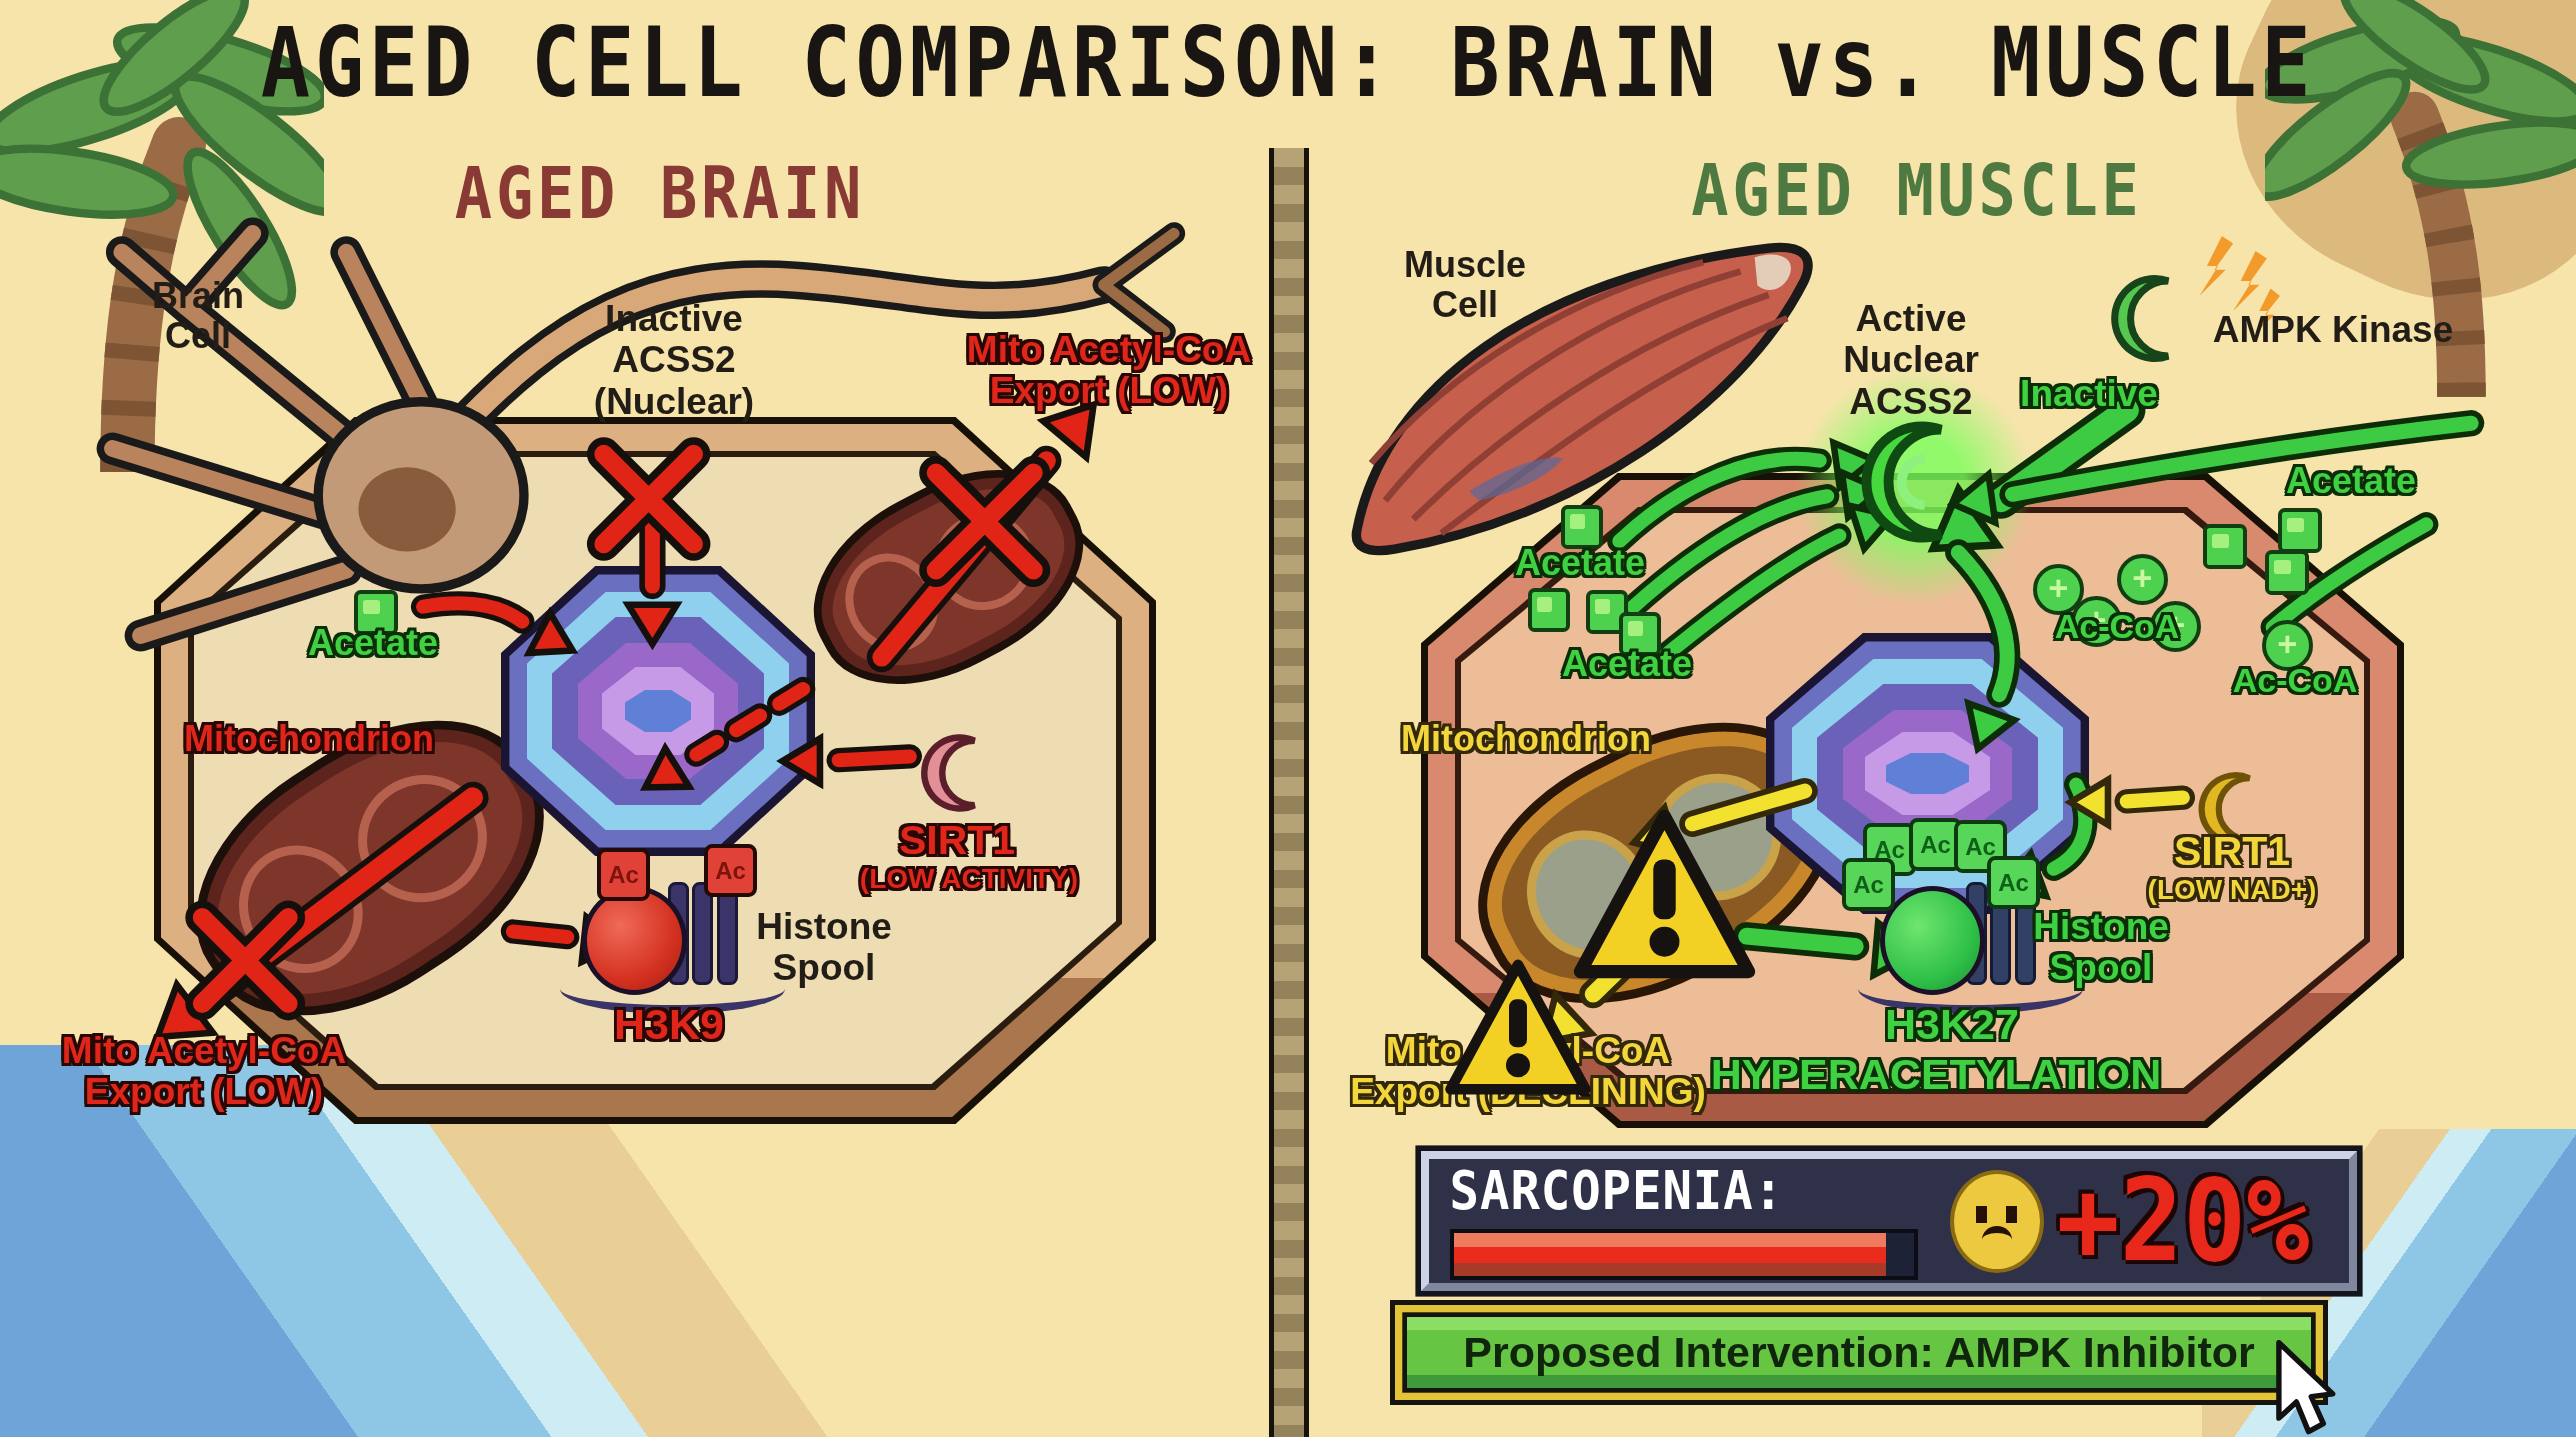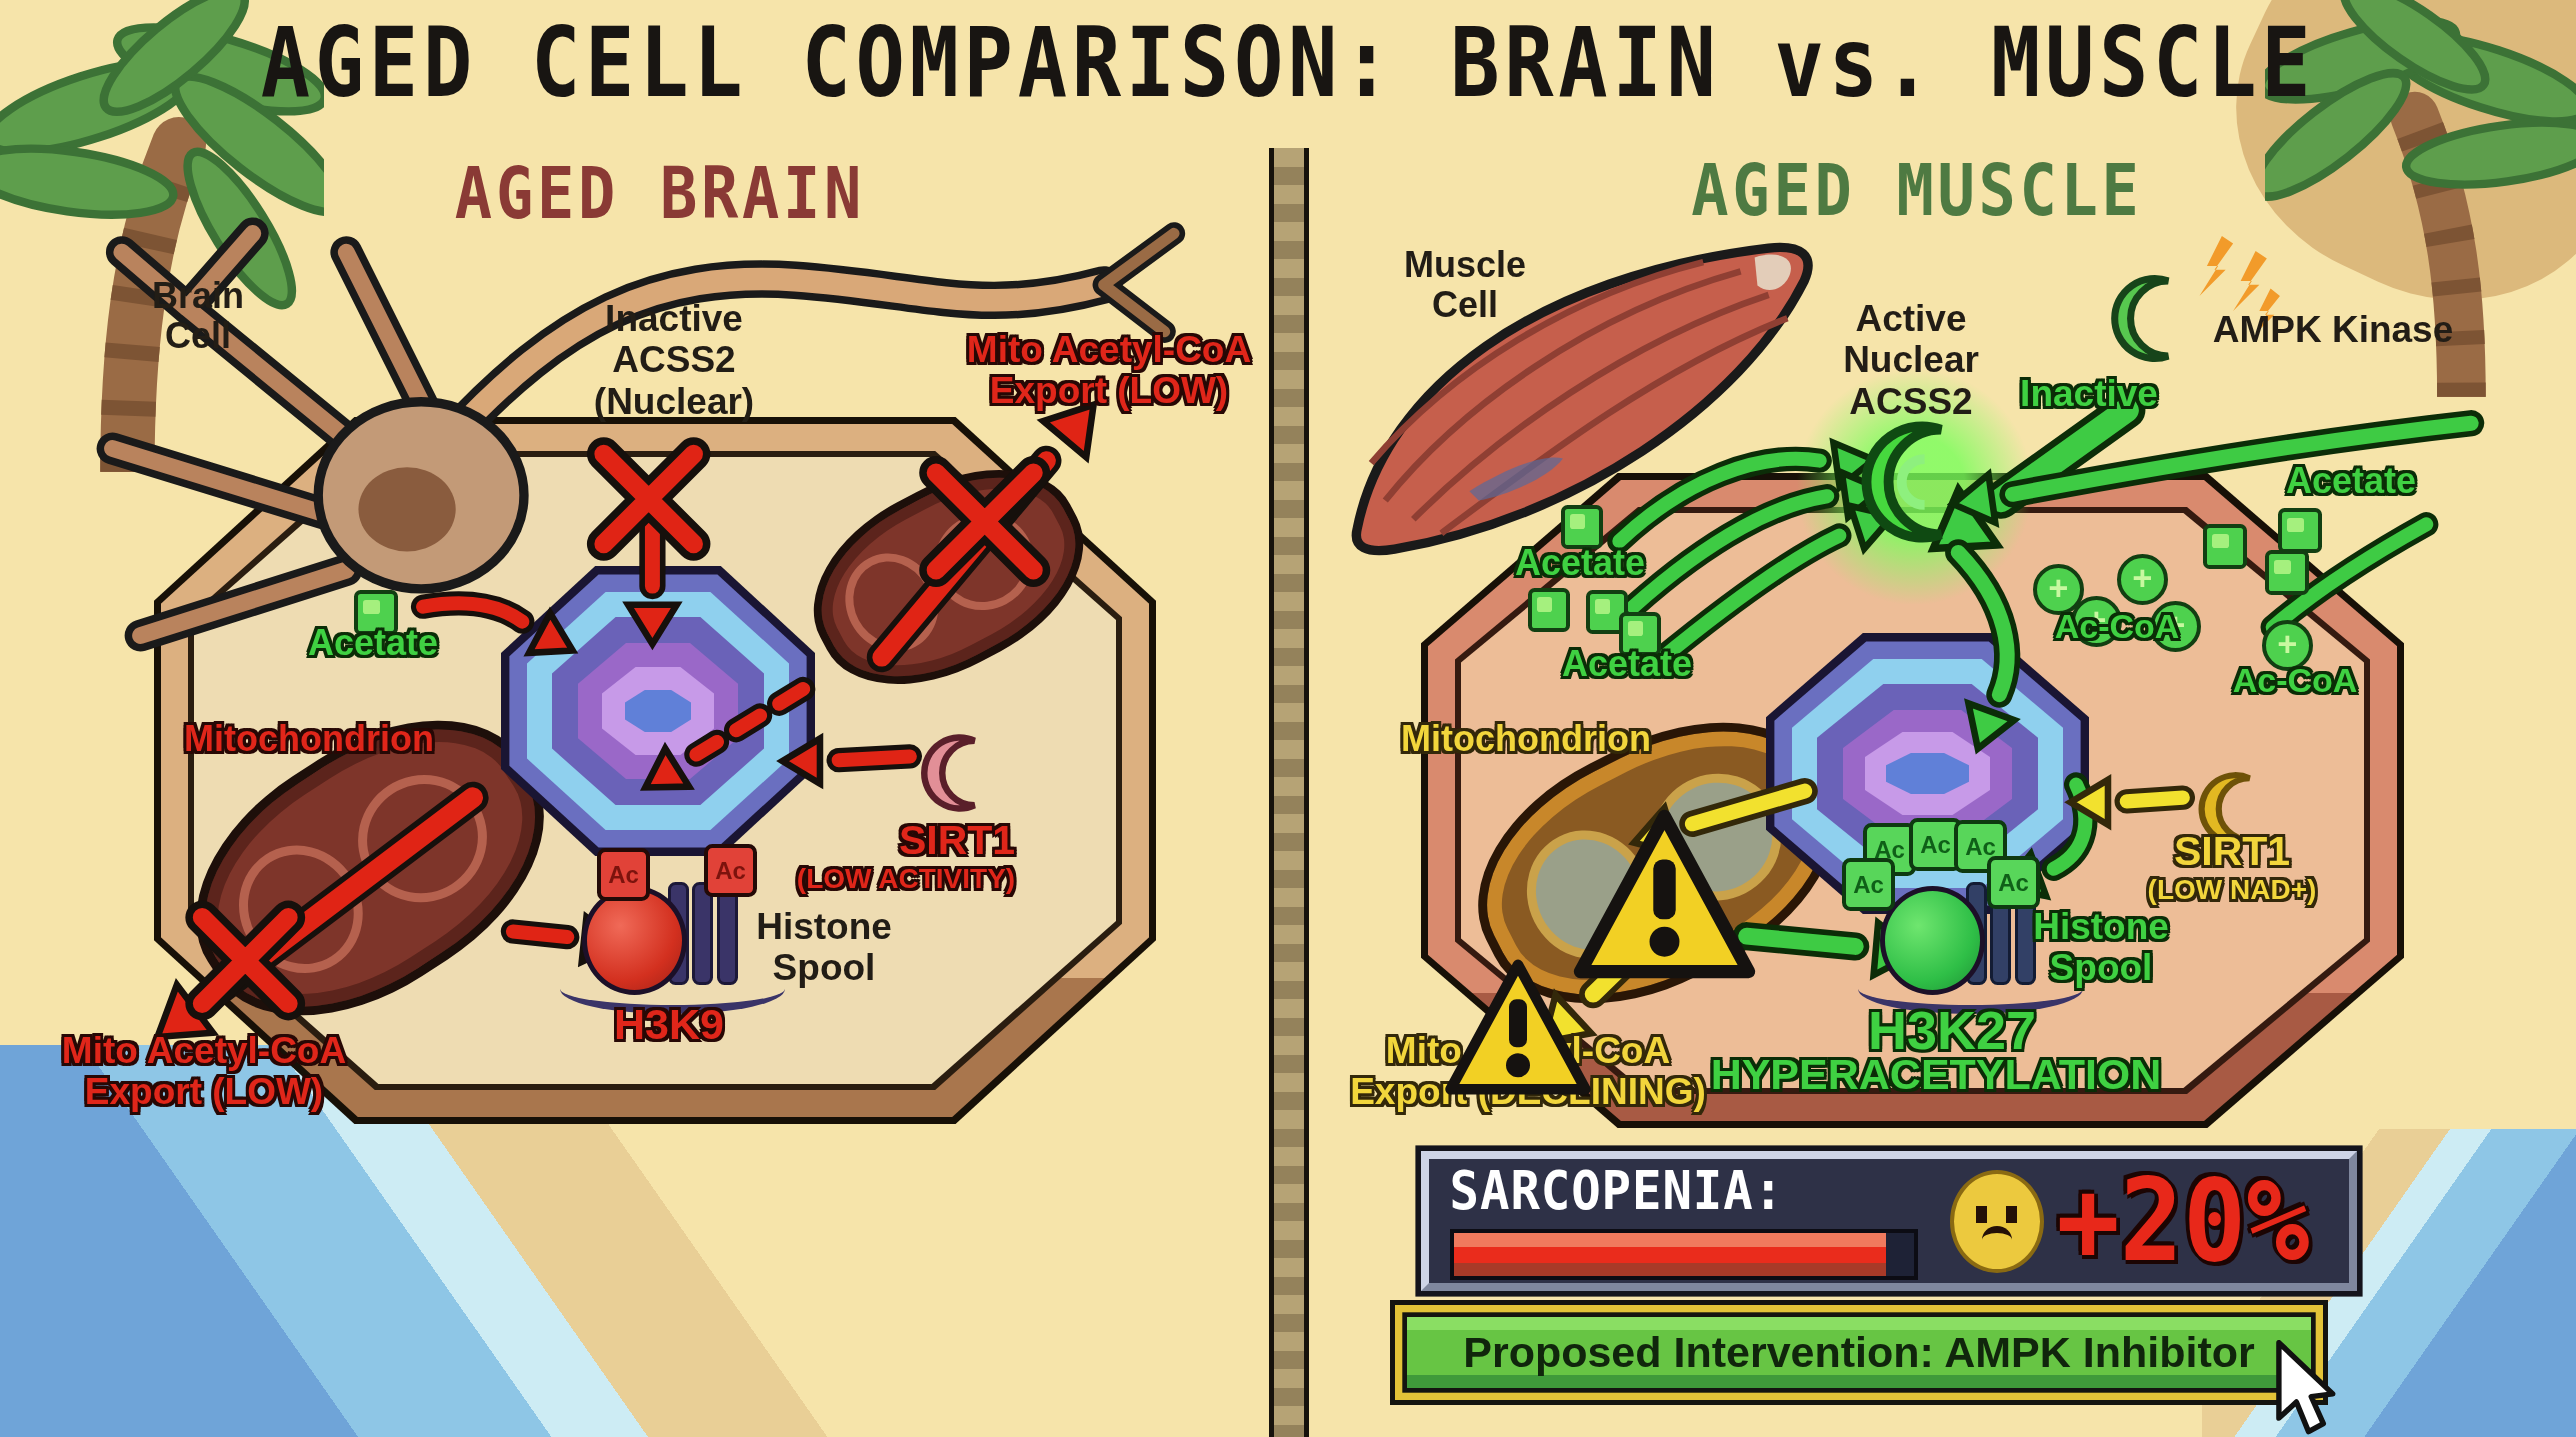--- a/index.html
+++ b/index.html
@@ -401,21 +401,21 @@
   <div class="lbl black" style="left:674px;top:298px;font-size:37px;">Inactive
 ACSS2
 (Nuclear)</div>
   <div class="lbl red" style="left:1109px;top:329px;font-size:37px;">Mito Acetyl-CoA
 Export (LOW)</div>
   <div class="lbl green" style="left:373px;top:623px;">Acetate</div>
   <div class="lbl red" style="left:309px;top:719px;">Mitochondrion</div>
   <div class="lbl red" style="left:204px;top:1030px;font-size:37px;">Mito Acetyl-CoA
 Export (LOW)</div>
   <div class="lbl red" style="left:957px;top:818px;font-size:41px;">SIRT1</div>
-  <div class="lbl red" style="left:906px;top:863px;font-size:28px;">(LOW ACTIVITY)</div>
+  <div class="lbl red" style="left:969px;top:863px;font-size:28px;">(LOW ACTIVITY)</div>
   <div class="lbl black" style="left:824px;top:906px;font-size:37px;">Histone
 Spool</div>
   <div class="lbl red" style="left:669px;top:1000px;font-size:43px;">H3K9</div>
 
   <div class="lbl black" style="left:1465px;top:245px;">Muscle
 Cell</div>
   <div class="lbl black" style="left:1911px;top:298px;font-size:37px;">Active
 Nuclear
 ACSS2</div>
   <div class="lbl black" style="left:2333px;top:309px;font-size:37px;">AMPK Kinase</div>
@@ -423,21 +423,21 @@
   <div class="lbl green" style="left:1580px;top:543px;">Acetate</div>
   <div class="lbl green" style="left:1627px;top:644px;">Acetate</div>
   <div class="lbl green" style="left:2351px;top:461px;">Acetate</div>
   <div class="lbl green" style="left:2117px;top:607px;font-size:34px;">Ac-CoA</div>
   <div class="lbl green" style="left:2295px;top:661px;font-size:34px;">Ac-CoA</div>
   <div class="lbl yellow" style="left:1526px;top:719px;">Mitochondrion</div>
   <div class="lbl yellow" style="left:2232px;top:829px;font-size:41px;">SIRT1</div>
   <div class="lbl yellow" style="left:2232px;top:874px;font-size:28px;">(LOW NAD+)</div>
   <div class="lbl green" style="left:2101px;top:906px;font-size:37px;">Histone
 Spool</div>
-  <div class="lbl green" style="left:1952px;top:1000px;font-size:54px;">H3K27</div>
+  <div class="lbl green" style="left:1952px;top:1000px;font-size:43px;">H3K27</div>
   <div class="lbl green" style="left:1936px;top:1050px;font-size:43px;">HYPERACETYLATION</div>
   <div class="lbl yellow" style="left:1528px;top:1030px;font-size:37px;">Mito Acetyl-CoA
 Export (DECLINING)</div>
 
 
   <div class="panel" style="left:1421px;top:1151px;width:936px;">
     <div class="col" style="width:468px;">
       <div class="plabel">SARCOPENIA:</div>
       <div class="track">
         <div class="fill" style="width: 94%;"></div>

